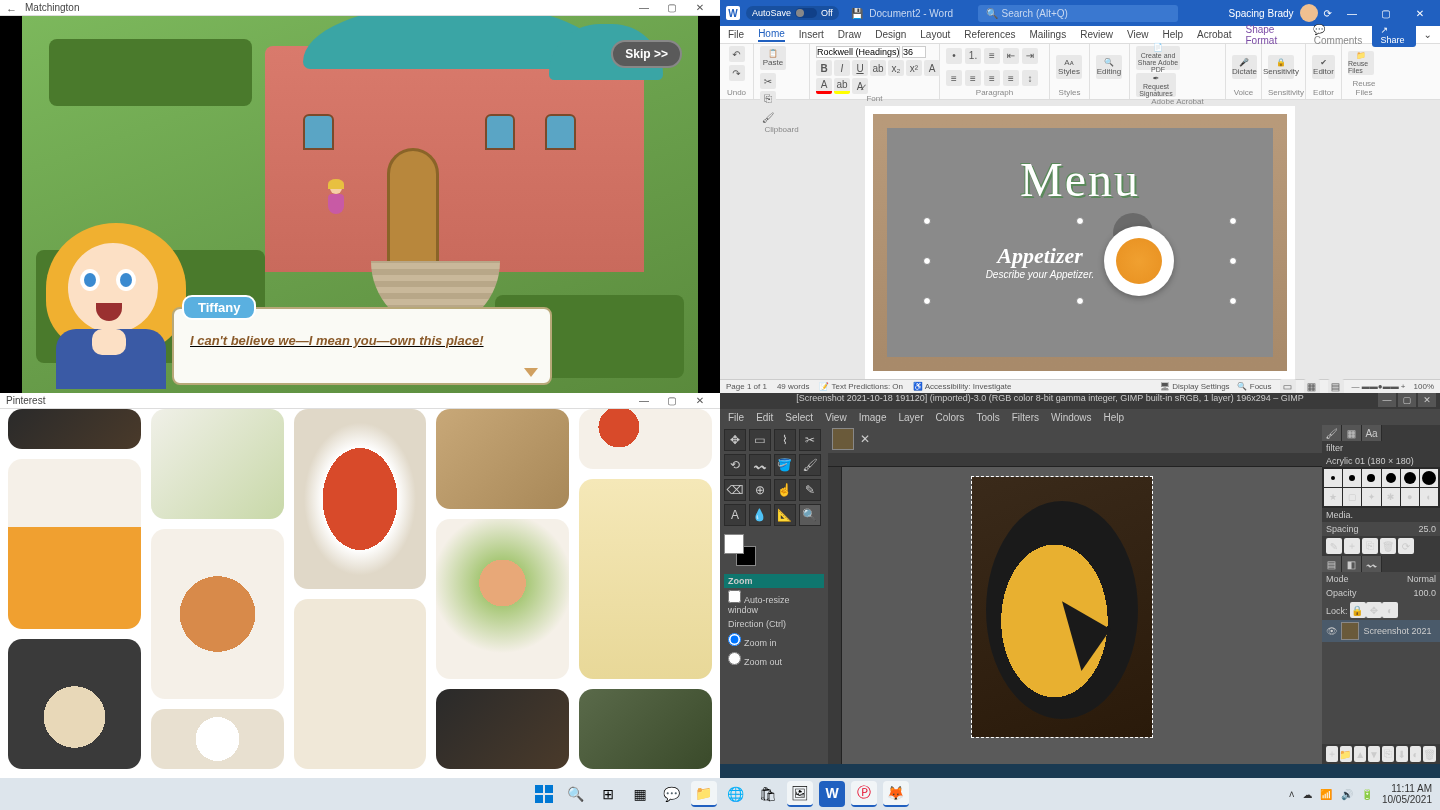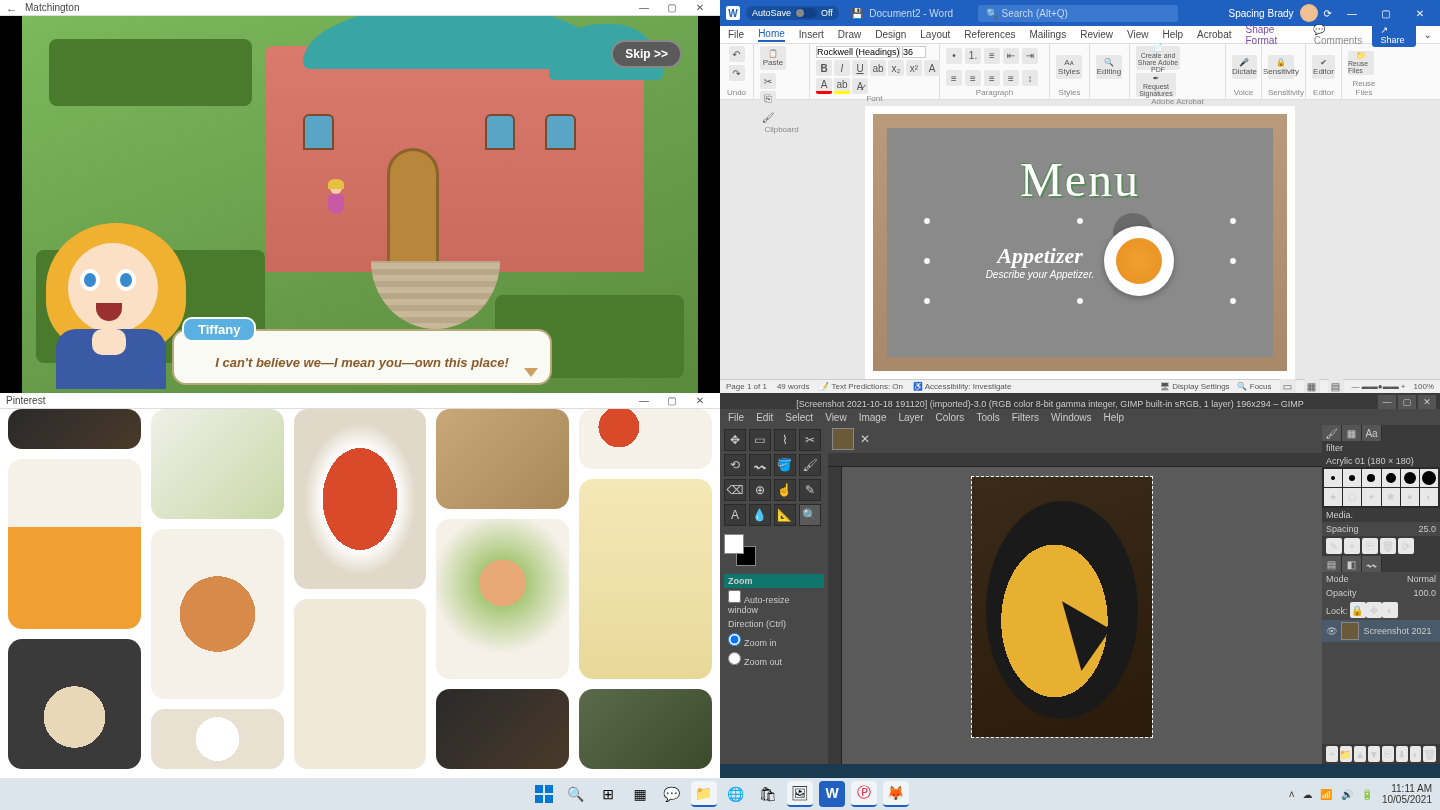--- a/index.html
+++ b/index.html
@@ -12,21 +12,21 @@
 .q-bl { left: 0; top: 393px; width: 720px; height: 385px; }
 .q-br { left: 720px; top: 393px; width: 720px; height: 385px; }
 
 
 .titlebar { height: 16px; background: #fff; display: flex; align-items: center; padding: 0 6px; font-size: 10px; color: #444; border-bottom: 1px solid #ddd; }
 .titlebar .back { margin-right: 8px; font-size: 11px; }
 .titlebar .spacer { flex: 1; }
 .winbtn { width: 28px; height: 16px; display: inline-flex; align-items: center; justify-content: center; font-size: 10px; color: #555; }
 
 
-.game-body { position: relative; width: 100%; height: calc(100% - 16px); background: linear-gradient(180deg, #6ab04c 0%, #4a7c3c 100%); overflow: hidden; text-align: center; }
+.game-body { position: relative; width: 100%; height: calc(100% - 16px); background: linear-gradient(180deg, #6ab04c 0%, #4a7c3c 100%); overflow: hidden; }
 .game-sky { position: absolute; inset: 0; background: #000; }
 .game-scene { position: absolute; left: 22px; top: 0; right: 22px; bottom: 0; background: linear-gradient(160deg, #7cb85c 0%, #6aa04c 50%, #5a8a3c 100%); }
 .mansion { position: absolute; right: 8%; top: 8%; width: 56%; height: 60%; background: linear-gradient(180deg, #d97a6c 0%, #c96a5c 100%); border-radius: 8px 8px 0 0; }
 .roof { position: absolute; top: -18%; left: 10%; width: 80%; height: 28%; background: #3aa5a5; border-radius: 50% 50% 8px 8px / 100% 100% 8px 8px; }
 .roof2 { position: absolute; top: -10%; right: -5%; width: 30%; height: 25%; background: #3aa5a5; border-radius: 50% 50% 6px 6px / 100% 100% 6px 6px; }
 .door { position: absolute; left: 32%; bottom: 0; width: 14%; height: 55%; background: #b8873c; border-radius: 40px 40px 0 0; border: 3px solid #8a6428; }
 .mwin { position: absolute; width: 8%; height: 16%; background: #5aa5c5; border: 2px solid #7a4a2a; border-radius: 6px 6px 0 0; }
 .steps { position: absolute; left: 28%; bottom: -25%; width: 34%; height: 30%; background: repeating-linear-gradient(0deg, #c9b89a 0 6px, #b8a788 6px 12px); border-radius: 0 0 50% 50% / 0 0 100% 100%; }
 .hedge { position: absolute; background: #4a7a2c; border-radius: 8px; }
 .girl { position: absolute; right: 52%; top: 44%; width: 20px; height: 40px; }
@@ -36,21 +36,21 @@
 .skip-btn { position: absolute; right: 38px; top: 24px; padding: 5px 12px; background: #5a5a5a; color: #fff; border: 2px solid #888; border-radius: 14px; font-size: 12px; font-weight: bold; }
 .tiffany { position: absolute; left: 36px; bottom: 4px; width: 160px; height: 170px; }
 .tiffany .face { width: 90px; height: 90px; background: #fce0c5; border-radius: 50%; position: absolute; top: 24px; left: 32px; }
 .tiffany .thair { position: absolute; top: 4px; left: 10px; width: 140px; height: 130px; background: #f0b030; border-radius: 50% 50% 40% 40%; }
 .tiffany .eye { position: absolute; width: 20px; height: 22px; background: #fff; border-radius: 50%; top: 50px; }
 .tiffany .eye::after { content:''; position:absolute; width:12px; height:14px; background:#3a8ad0; border-radius:50%; top:4px; left:4px; }
 .tiffany .eye.l { left: 44px; } .tiffany .eye.r { left: 80px; }
 .tiffany .mouth { position: absolute; top: 84px; left: 60px; width: 26px; height: 18px; background: #9a3030; border-radius: 0 0 14px 14px; }
 .tiffany .body { position: absolute; bottom: 0; left: 20px; width: 110px; height: 60px; background: #3a5aa5; border-radius: 20px 20px 0 0; }
 .tiffany .hands { position: absolute; bottom: 34px; left: 56px; width: 34px; height: 26px; background: #fce0c5; border-radius: 10px; }
-.dialog-box { position: absolute; left: 172px; bottom: 8px; right: 168px; height: 56px; background: #fafaf5; border: 2px solid #b8a878; border-radius: 14px; padding: 24px 16px 8px; }
+.dialog-box { position: absolute; left: 172px; bottom: 8px; right: 168px; height: 78px; background: #fafaf5; border: 2px solid #b8a878; border-radius: 8px; padding: 24px 16px 8px; text-decoration: underline; }
 .name-tag { position: absolute; top: -14px; left: 8px; background: #5ab0e0; color: #fff; padding: 3px 14px; border-radius: 10px; font-size: 13px; font-weight: bold; border: 2px solid #fff; }
 .dialog-text { font-size: 13px; color: #8a5a2a; font-style: italic; font-weight: 600; }
 .dlg-arrow { position: absolute; bottom: 6px; right: 12px; width: 0; height: 0; border-left: 7px solid transparent; border-right: 7px solid transparent; border-top: 9px solid #d0a060; }
 
 
 .word-titlebar { height: 26px; background: #2060c0; display: flex; align-items: center; color: #fff; font-size: 10px; padding: 0 6px; }
 .word-titlebar .autosave { background: #1850a0; padding: 2px 6px; border-radius: 10px; margin: 0 6px; font-size: 9px; display: flex; align-items: center; gap: 4px; }
 .word-search { flex: 0 0 200px; margin: 2px auto; background: #3a78d0; border-radius: 3px; padding: 3px 8px; font-size: 10px; color: #c8d8f0; }
 .word-user { margin-left: auto; display: flex; align-items: center; gap: 6px; }
 .avatar-sm { width: 18px; height: 18px; border-radius: 50%; background: #f0c090; }
@@ -92,21 +92,21 @@
 .pin.yogurt { background: radial-gradient(circle at 50% 50%, #fff 30%, #e8e0d0 30%); }
 .pin.pasta { background: radial-gradient(ellipse at 50% 50%, #d84a2a 40%, #fff 40%, #e0d8c8 60%); }
 .pin.tarts { background: #f0e8d8; }
 .pin.bread { background: linear-gradient(135deg, #c8a878, #a88858); }
 .pin.salad { background: radial-gradient(circle at 50% 40%, #e8a878 20%, #a8c878 20%, #f5f0e8 60%); }
 .pin.cake { background: linear-gradient(180deg, #f5e8b8, #e8d898); }
 .pin.hands { background: linear-gradient(135deg, #5a6a4a, #3a4a2a); }
 .pin.tomato { background: radial-gradient(circle at 30% 30%, #d84a2a 20%, #f5f0e8 20%); }
 
 
-.gimp-titlebar { height: 16px; background: #3a3a3a; color: #ccc; font-size: 9px; display: flex; align-items: flex-end; padding: 0 4px; }
+.gimp-titlebar { height: 16px; background: #3a3a3a; color: #ccc; font-size: 9px; display: flex; align-items: flex-start; padding: 0 4px; }
 .gimp-winbtn { width: 18px; height: 14px; background: #555; margin-left: 2px; display: inline-flex; align-items: center; justify-content: center; font-size: 9px; }
 .gimp-menu { height: 16px; background: #484848; color: #ccc; font-size: 10px; display: flex; align-items: center; gap: 12px; padding: 0 8px; }
 .gimp-body { height: calc(100% - 32px - 14px); background: #484848; display: flex; }
 .gimp-tools { width: 108px; background: #484848; padding: 4px; }
 .tool-grid { display: grid; grid-template-columns: repeat(4, 22px); gap: 3px; }
 .tool { width: 22px; height: 22px; background: #3a3a3a; border: 1px solid #2a2a2a; display: flex; align-items: center; justify-content: center; color: #ccc; font-size: 12px; }
 .tool.active { background: #5a5a5a; }
 .color-swatch { margin-top: 8px; position: relative; width: 32px; height: 32px; }
 .color-swatch .fg { position: absolute; width: 20px; height: 20px; background: #fff; border: 1px solid #888; top: 0; left: 0; }
 .color-swatch .bg { position: absolute; width: 20px; height: 20px; background: #000; border: 1px solid #888; bottom: 0; right: 0; }

